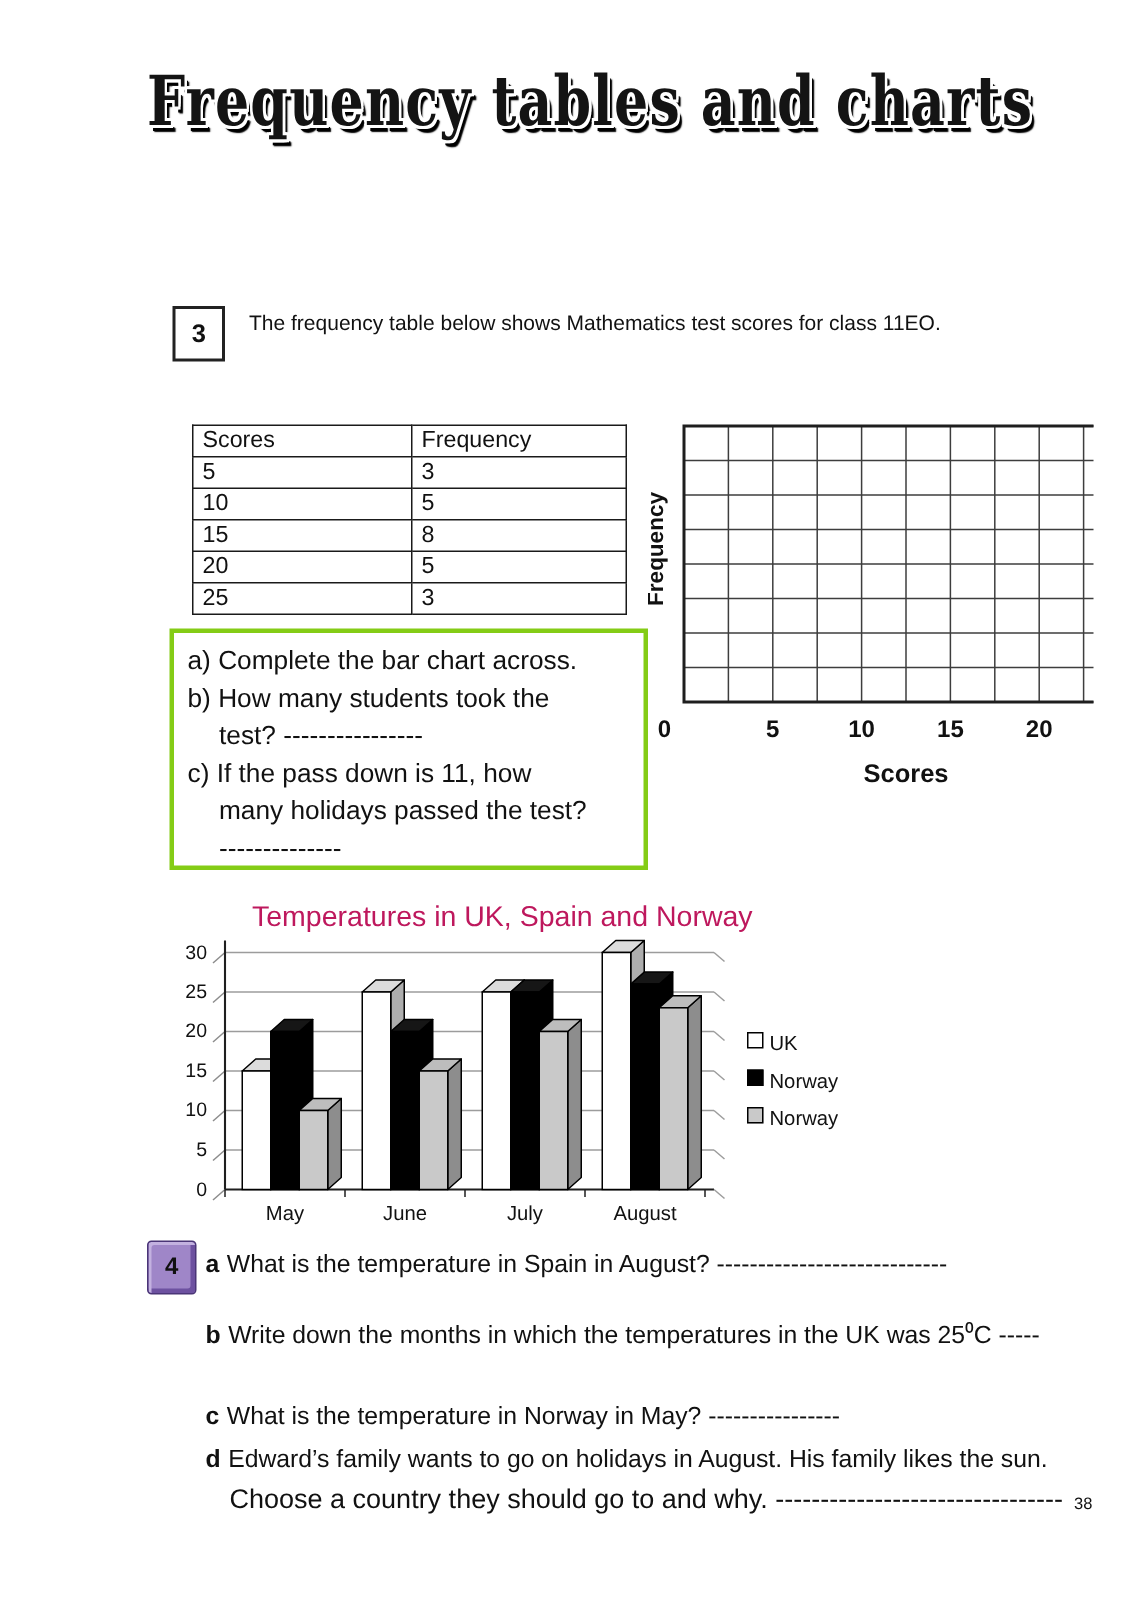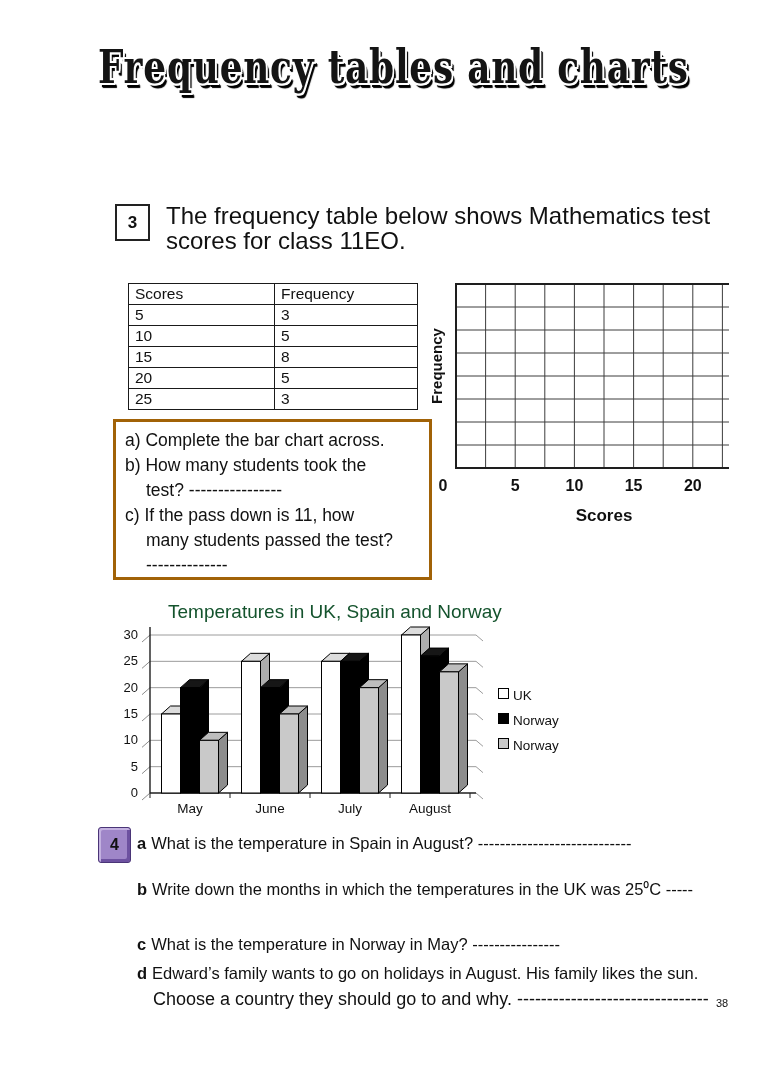--- a/index.html
+++ b/index.html
@@ -21,43 +21,43 @@
       3px 4px 0 #000, 4px 5px 1px #000;
   }
   
   .q3-numbox {
     position:absolute; left:81px; top:204px; width:35px; height:37px;
     border:2px solid #222; display:flex; align-items:center; justify-content:center;
     font-weight:bold; font-size:17px;
   }
   .q3-text {
     position:absolute; left:132px; top:203px; width:548px;
-    font-size:24px; line-height:25px;
+    font-size:14px; line-height:25px;
   }
   table.freq-table {
     position:absolute; left:94px; top:283px;
     border-collapse:collapse; font-size:15.5px;
   }
   table.freq-table td, table.freq-table th {
     border:1.6px solid #1a1a1a; text-align:left; font-weight:normal;
     height:21px; padding:0 6px; vertical-align:middle;
   }
   table.freq-table .col-a { width:146px; }
   table.freq-table .col-b { width:143px; }
   .qbox {
     position:absolute; left:79px; top:419px; width:319px; height:161px;
-    border:3px solid #a16207; padding:6px 8px 0 9px;
+    border:3px solid #84cc16; padding:6px 8px 0 9px;
     font-size:17.5px; line-height:25px;
   }
   .qbox .indent { padding-left:21px; }
   
   .grid-svg { position:absolute; left:398px; top:276px; }
   svg text { font-family:"Liberation Sans", sans-serif; }
   
-  .temp-title { position:absolute; left:134px; top:601px; font-size:19px; color:#14532d; }
+  .temp-title { position:absolute; left:134px; top:601px; font-size:19px; color:#be185d; }
   .temp-svg { position:absolute; left:86px; top:620px; }
   .temp-legend { position:absolute; left:464px; top:688px; }
   .legend-row { display:flex; align-items:flex-start; height:25px; }
   .legend-swatch {
     width:11px; height:11px; border:1.6px solid #000; margin-right:4px; flex:none;
   }
   .legend-label { font-size:13.5px; }
   
   .q4-key {
     position:absolute; left:64px; top:827px; width:33px; height:36px;
@@ -112,21 +112,21 @@
         <td>3</td>
       </tr>
     </tbody>
   </table>
 
   <div class="qbox">
     <div>a) Complete the bar chart across.</div>
     <div>b) How many students took the</div>
     <div class="indent">test?  ----------------</div>
     <div>c) If the pass down is 11, how</div>
-    <div class="indent">many students passed the test?</div>
+    <div class="indent">many holidays passed the test?</div>
     <div class="indent">--------------</div>
   </div>
 
   <svg id="grid-svg" class="grid-svg" width="334" height="252" viewBox="0 0 334 252">
       <line x1="24" y1="8" x2="24" y2="192" stroke="#3d3d3d" stroke-width="1"></line>
       <line x1="53.6" y1="8" x2="53.6" y2="192" stroke="#3d3d3d" stroke-width="1"></line>
       <line x1="83.2" y1="8" x2="83.2" y2="192" stroke="#3d3d3d" stroke-width="1"></line>
       <line x1="112.8" y1="8" x2="112.8" y2="192" stroke="#3d3d3d" stroke-width="1"></line>
       <line x1="142.4" y1="8" x2="142.4" y2="192" stroke="#3d3d3d" stroke-width="1"></line>
       <line x1="172" y1="8" x2="172" y2="192" stroke="#3d3d3d" stroke-width="1"></line>

